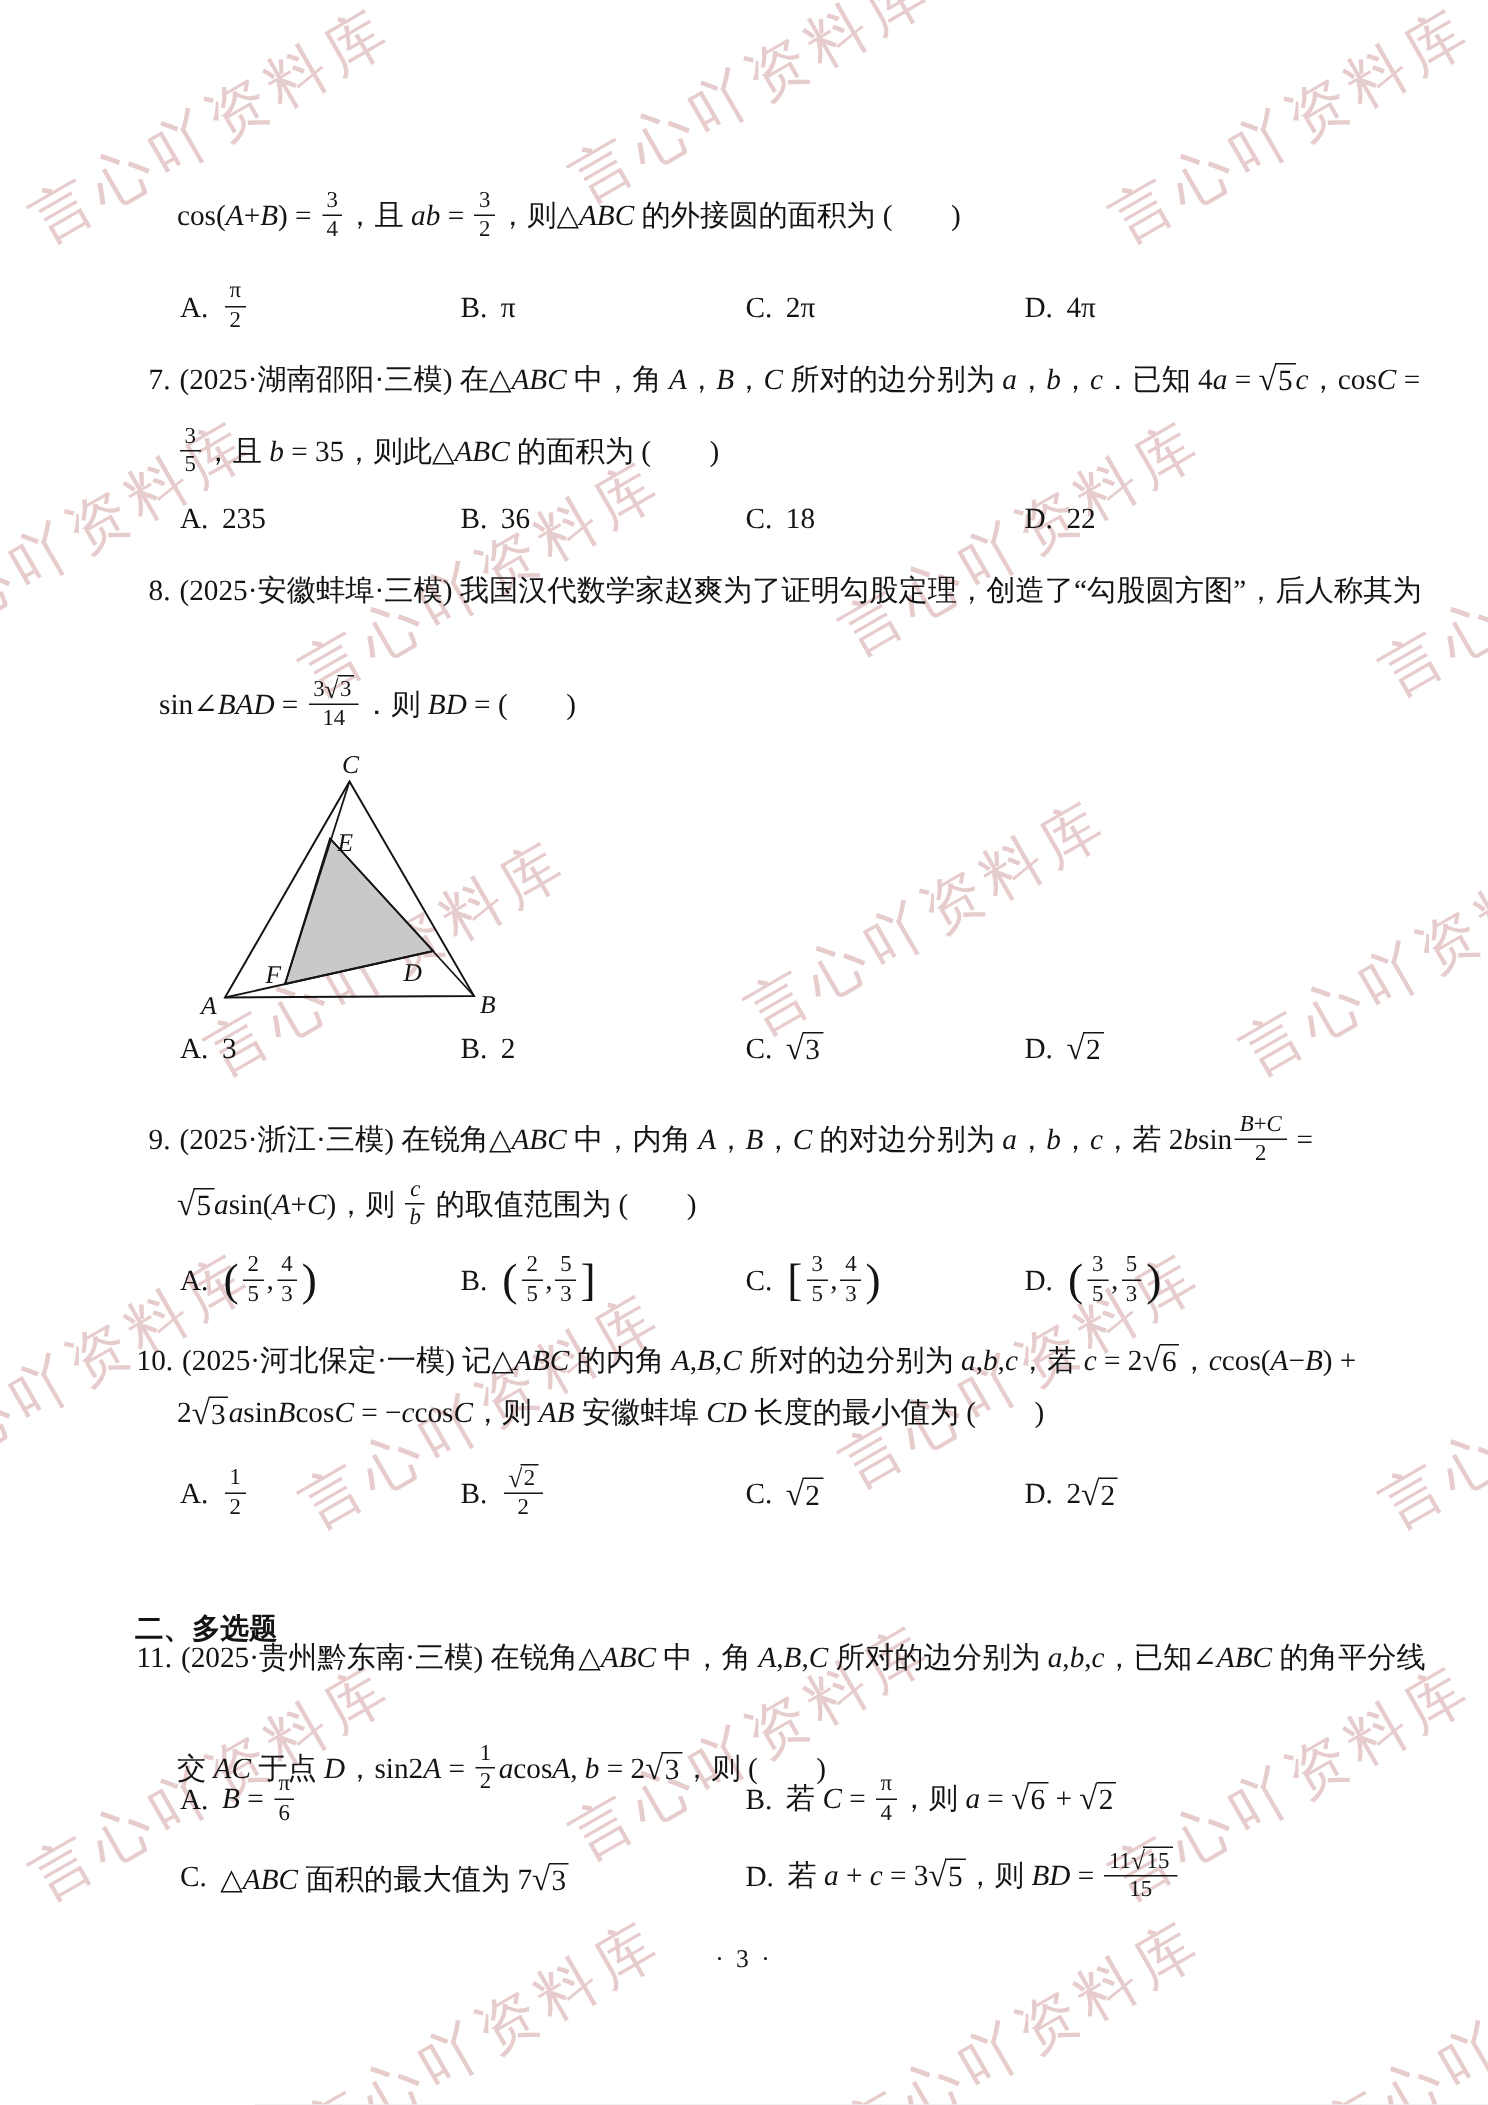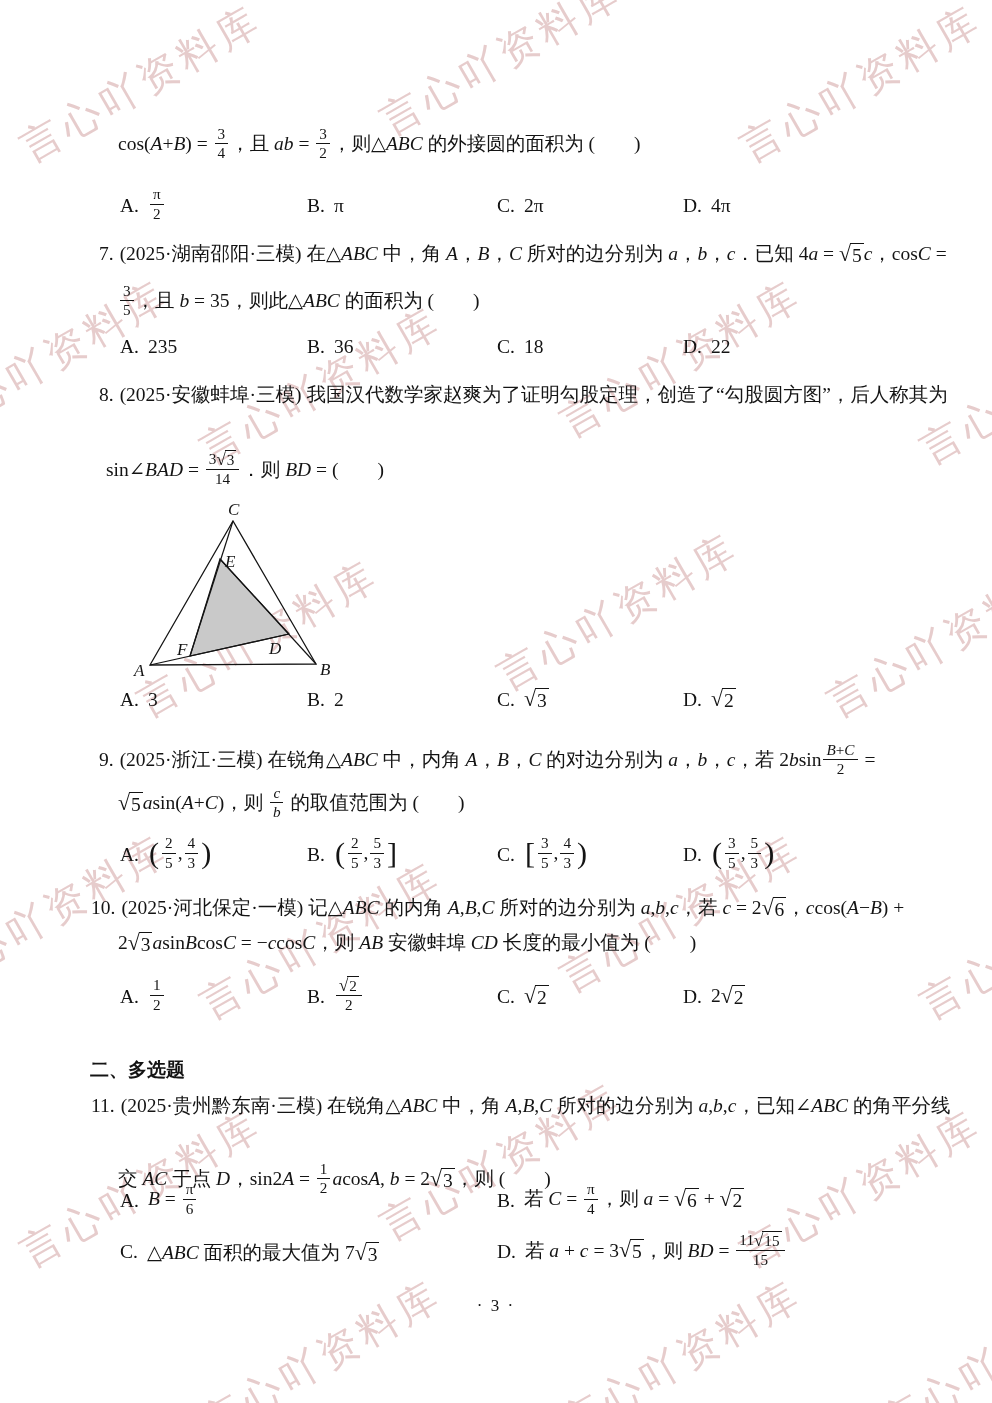--- a/index.html
+++ b/index.html
@@ -22,21 +22,21 @@
     font-size:0.78em;line-height:1.2;margin:0 2px;transform:translateY(-2px);
   }
   .frac .num{padding:0 3px;border-bottom:1.2px solid currentColor;}
   .frac .den{padding:0 3px;}
   .sqrt{display:inline-flex;align-items:flex-start;}
   .sqrt .rad{line-height:1;font-size:1.12em;margin-right:-1px;transform:translateY(1px);}
   .sqrt .rbody{border-top:1.3px solid currentColor;line-height:1.18;padding:0 2px;}
   .big{display:inline-block;font-size:1.55em;line-height:1;vertical-align:middle;transform:translateY(-2px);margin:0 1px;font-weight:400;}
   .opt{position:absolute;display:flex;align-items:center;white-space:nowrap;height:44px;}
   .opt .lab{margin-right:9px;}
-  .sec{position:absolute;font-family:"Liberation Sans","DejaVu Sans",sans-serif;font-weight:700;font-size:19px;}
+  .sec{position:absolute;font-family:"Liberation Sans","DejaVu Sans",sans-serif;font-weight:700;font-size:19px;margin-top:16px;}
   .pageno{position:absolute;left:0;width:100%;text-align:center;font-size:17px;letter-spacing:2px;}
   .fig{position:absolute;}
   .fig text{font-style:italic;font-size:17px;fill:#141414;font-family:"Liberation Serif","DejaVu Serif",serif;}
 </style>
 </head>
 <body>
 
 <div class="page">
   <div class="wm-layer">
       <span class="wm" style="left: 38px; top: 120px; color: rgb(207, 154, 154);">言心吖资料库</span>

